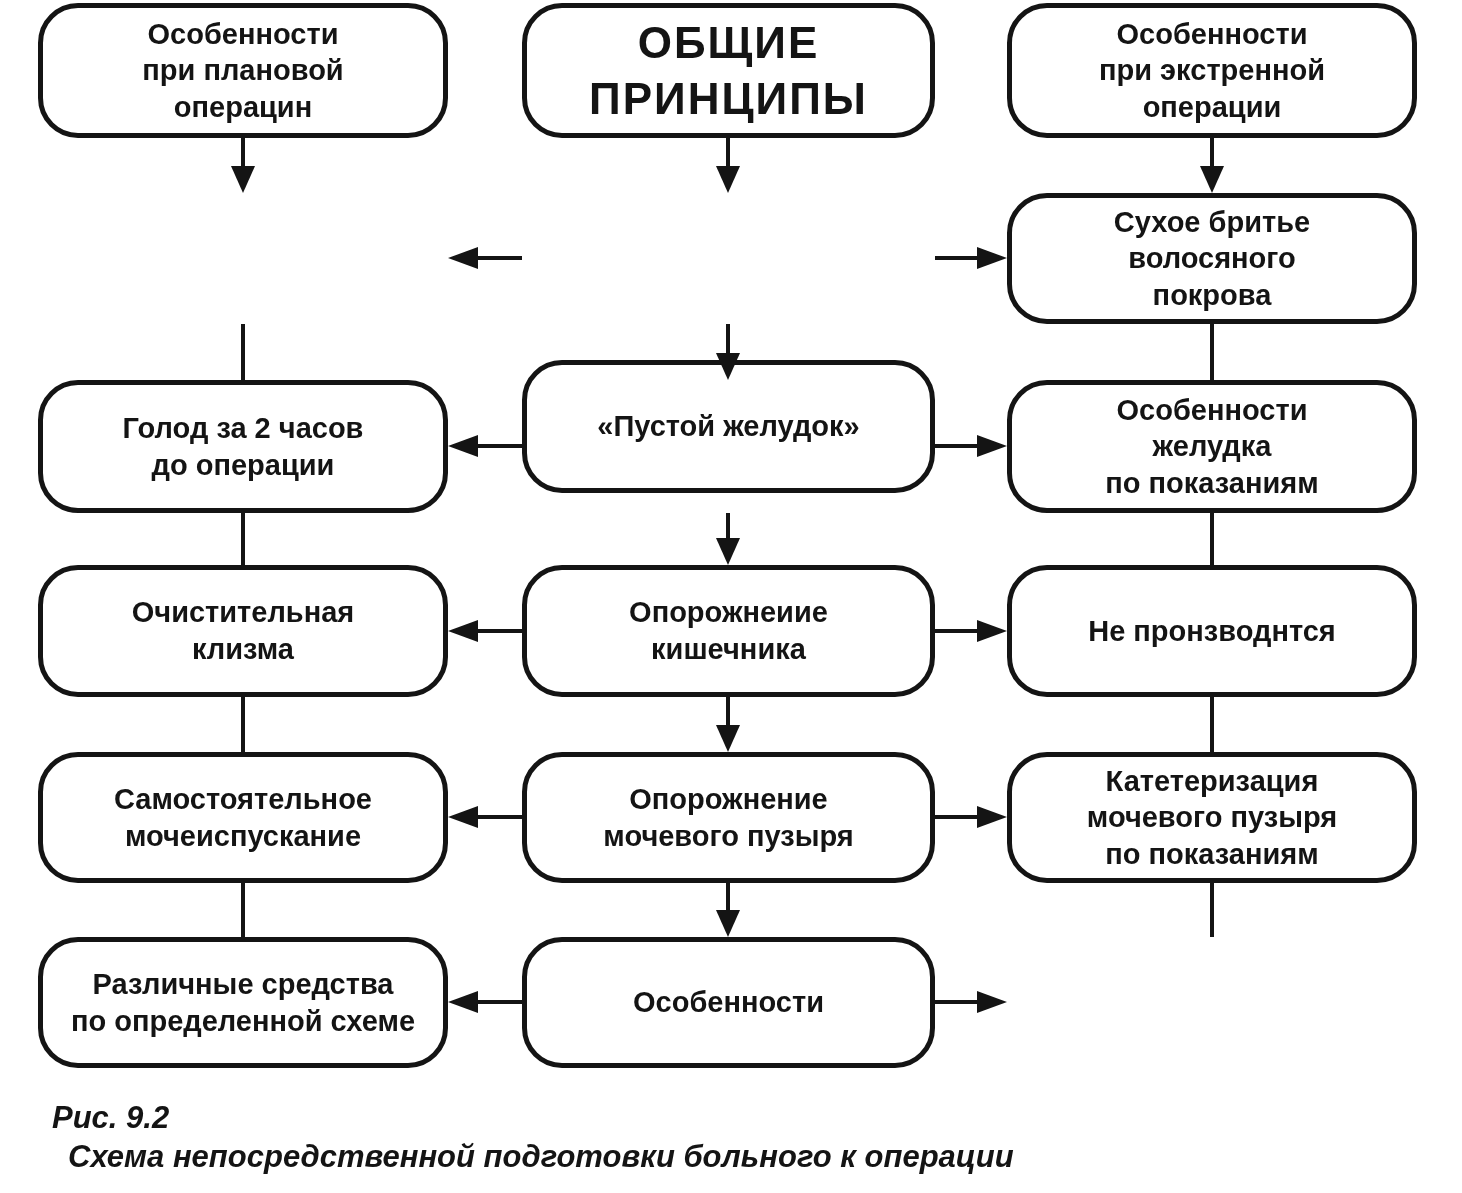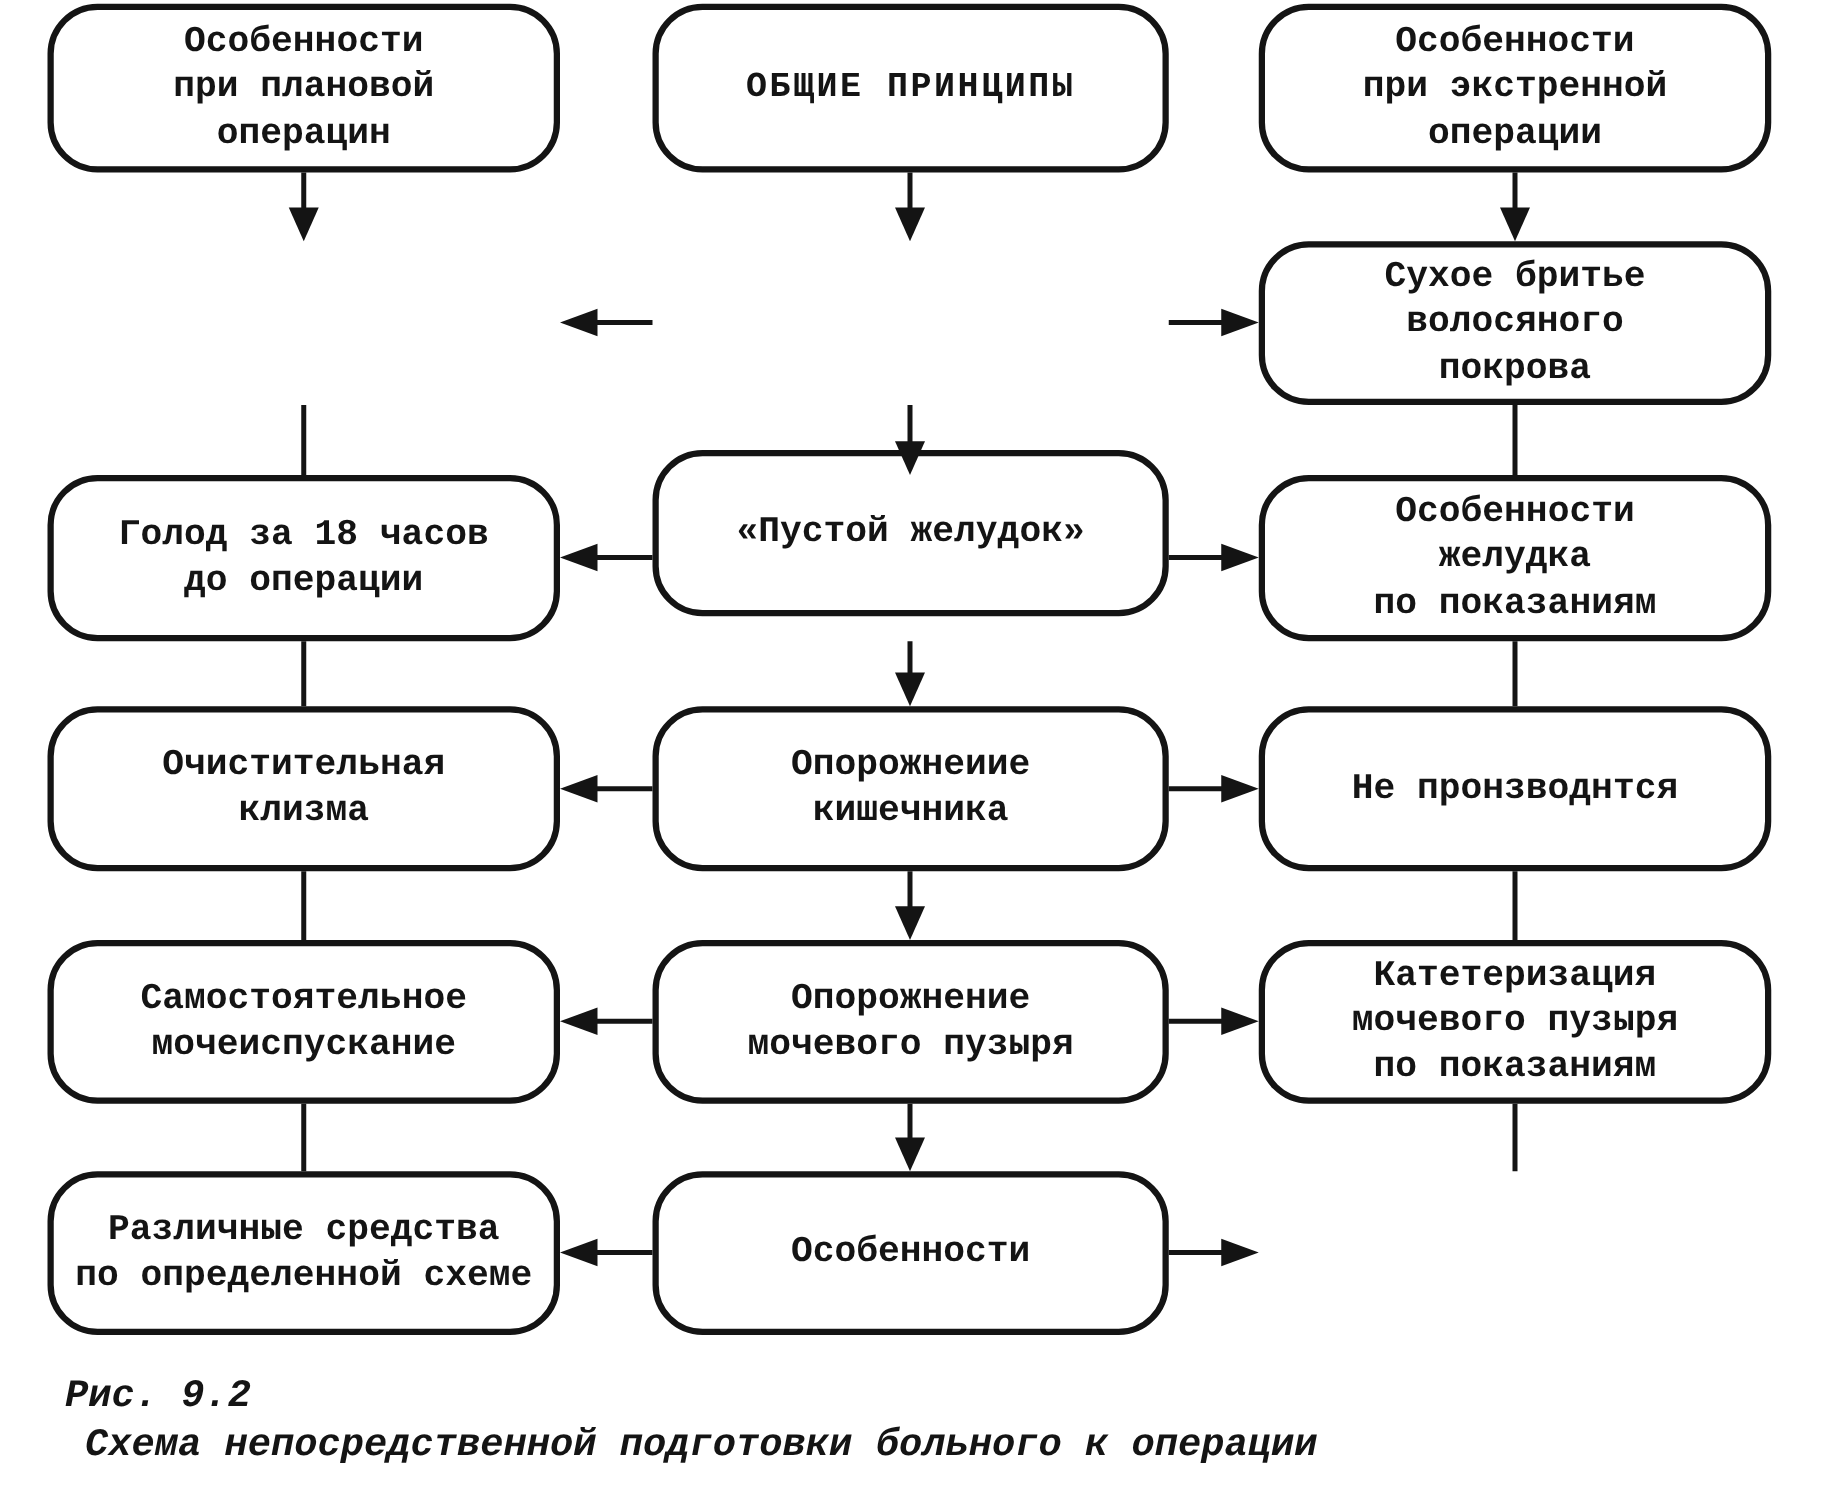--- a/index.html
+++ b/index.html
@@ -6,42 +6,42 @@
   html, body {
     margin: 0;
     padding: 0;
     background: #ffffff;
   }
   .canvas {
     position: relative;
     width: 1462px;
     height: 1193px;
     background: #ffffff;
-    font-family: Liberation Mono, monospace;
+    font-family: Liberation Sans, sans-serif;
     color: #141414;
     overflow: hidden;
   }
   .box {
     position: absolute;
     box-sizing: border-box;
     border: 5px solid #141414;
     border-radius: 40px;
     background: #ffffff;
     display: flex;
     align-items: center;
     justify-content: center;
     text-align: center;
     white-space: pre-line;
     font-weight: bold;
     font-size: 29px;
     line-height: 1.26;
     padding: 8px 16px;
   }
   .box.header-mid {
-    font-size: 28px;
+    font-size: 44px;
     letter-spacing: 2px;
   }
   .vline {
     position: absolute;
     width: 4px;
     background: #141414;
   }
   .hline {
     position: absolute;
     height: 4px;
@@ -86,21 +86,21 @@
 операцин</div>
   <div class="box header-mid" style="left:522px;top:3px;width:413px;height:135px">ОБЩИЕ ПРИНЦИПЫ</div>
   <div class="box" style="left:1007px;top:3px;width:410px;height:135px">Особенности
 при экстренной
 операции</div>
 
   <div class="box" style="left:1007px;top:193px;width:410px;height:131px">Сухое бритье
 волосяного
 покрова</div>
 
-  <div class="box" style="left:38px;top:380px;width:410px;height:133px">Голод за 18 часов
+  <div class="box" style="left:38px;top:380px;width:410px;height:133px">Голод за 2 часов
 до операции</div>
   <div class="box" style="left:522px;top:360px;width:413px;height:133px">«Пустой желудок»</div>
   <div class="box" style="left:1007px;top:380px;width:410px;height:133px">Особенности
 желудка
 по показаниям</div>
 
   <div class="box" style="left:38px;top:565px;width:410px;height:132px">Очистительная
 клизма</div>
   <div class="box" style="left:1007px;top:565px;width:410px;height:132px">Не пронзводнтся</div>
   <div class="box" style="left:522px;top:565px;width:413px;height:132px">Опорожнеиие

